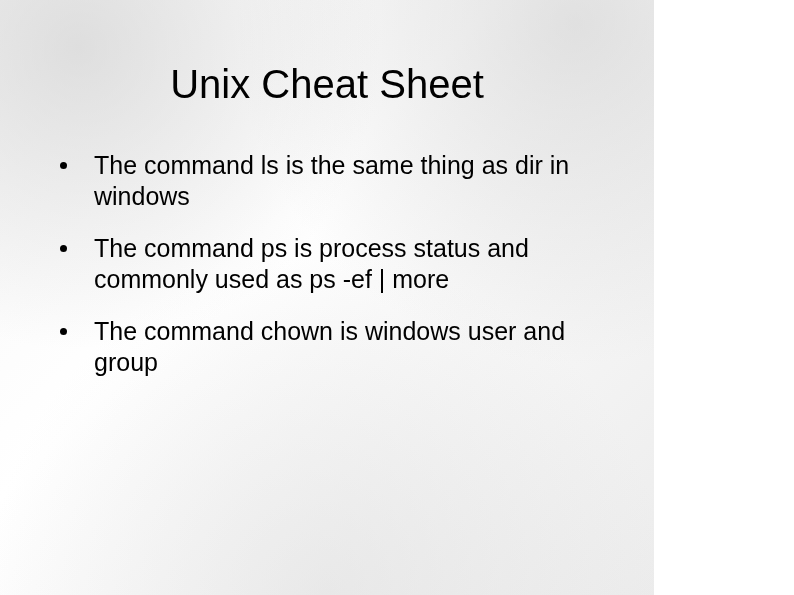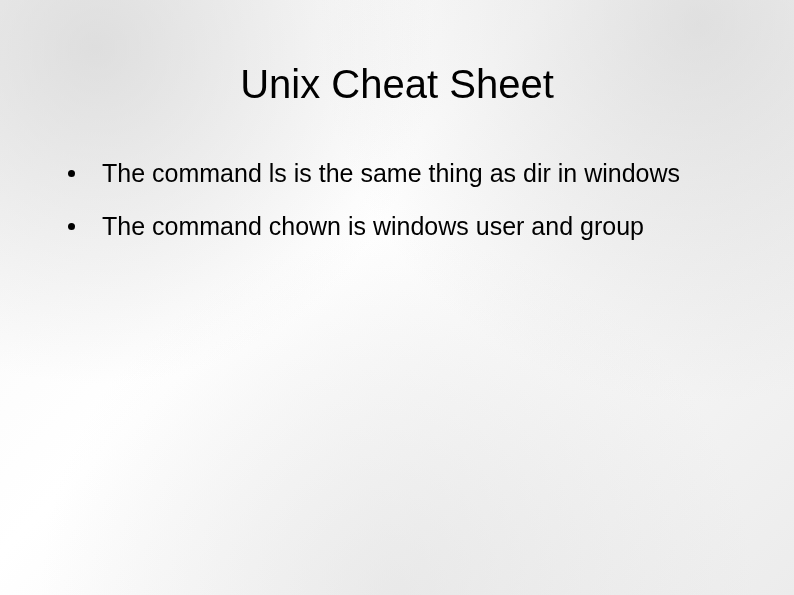--- a/index.html
+++ b/index.html
@@ -7,21 +7,21 @@
     padding: 0;
     width: 794px;
     height: 595px;
     font-family: Arial, Helvetica, sans-serif;
     background: #fff;
     color: #000;
     overflow: hidden;
   }
   .slide {
     position: relative;
-    width: 794px;
+    width: 654px;
     height: 595px;
     box-sizing: border-box;
     background:
       radial-gradient(circle at 12% 8%, rgba(200,200,200,0.55) 0%, rgba(255,255,255,0) 38%),
       radial-gradient(circle at 88% 4%, rgba(190,190,190,0.45) 0%, rgba(255,255,255,0) 42%),
       radial-gradient(circle at 50% 100%, rgba(210,210,210,0.35) 0%, rgba(255,255,255,0) 50%),
       linear-gradient(135deg, #f7f7f7 0%, #ffffff 40%, #ececec 100%);
   }
   .title {
     position: absolute;
@@ -35,21 +35,21 @@
   .content {
     position: absolute;
     top: 150px;
     left: 56px;
     right: 40px;
     font-size: 25px;
     line-height: 1.22;
   }
   ul.bullets {
     list-style: none;
-    margin: 8px;
+    margin: 0;
     padding: 0;
   }
   ul.bullets > li {
     position: relative;
     padding-left: 38px;
     margin-bottom: 22px;
   }
   ul.bullets > li::before {
     content: "";
     position: absolute;
@@ -69,18 +69,21 @@
 <div class="slide">
 
   <div class="title">Unix Cheat Sheet</div>
 
   <div class="content">
     <ul class="bullets">
       <li>
         <span>The command ls is the same thing as dir in windows</span>
       </li>
       <li>
+        <span>The command ps is process status and commonly used as ps -ef | more</span>
+      </li>
+      <li>
         <span>The command chown is windows user and group</span>
       </li>
     </ul>
   </div>
 
 </div>
 
 </body></html>

